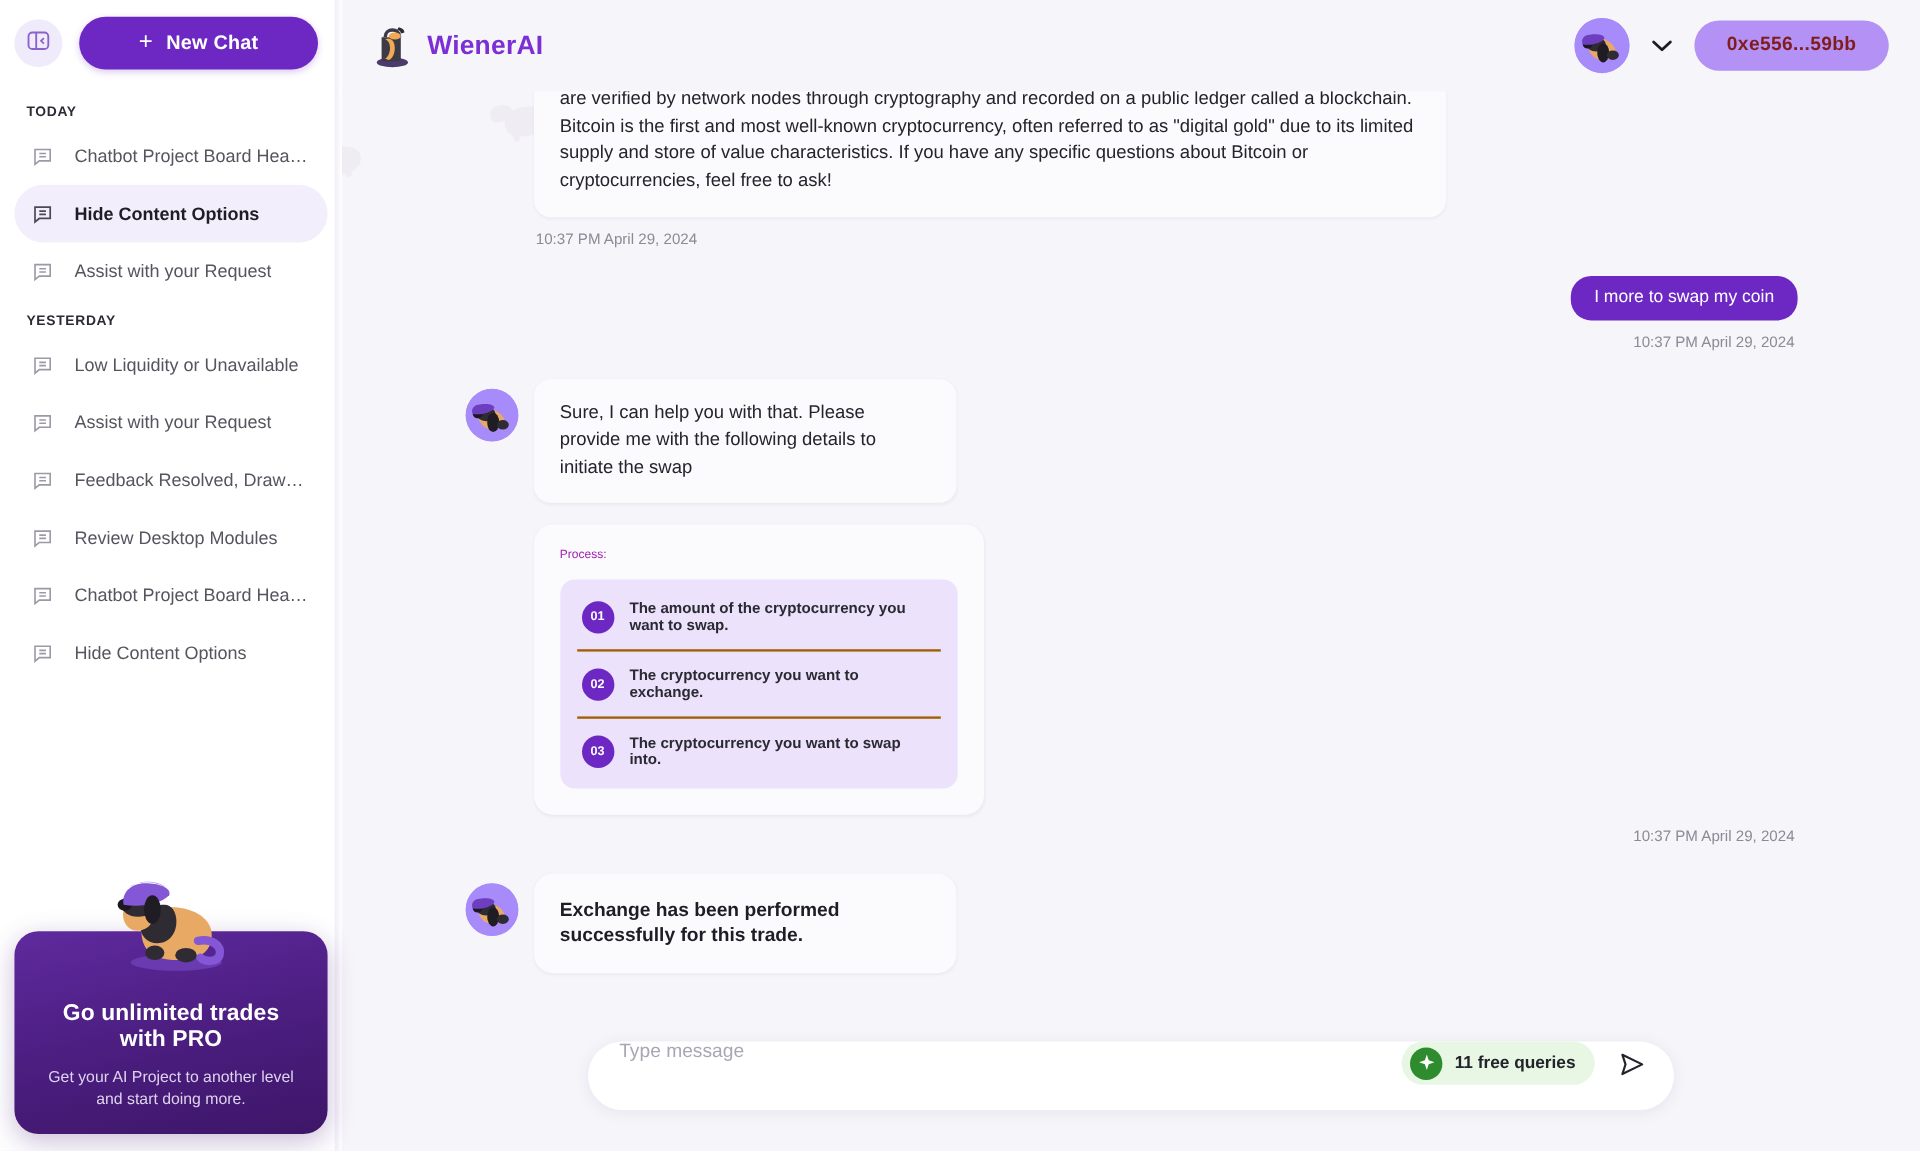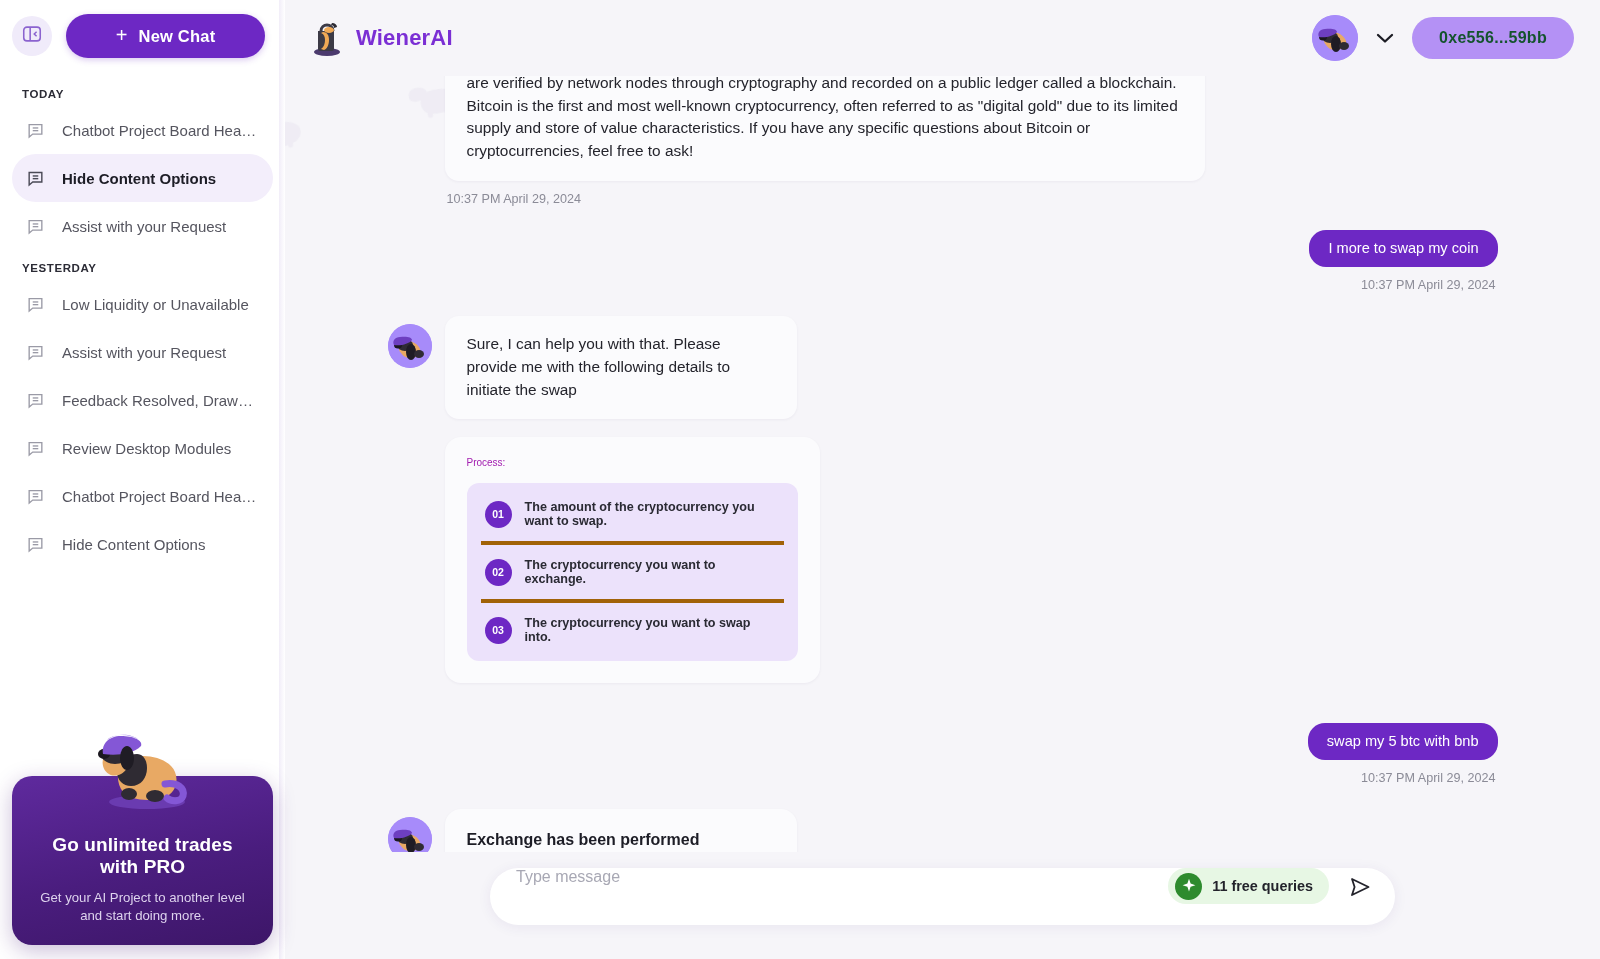--- a/index.html
+++ b/index.html
@@ -114,21 +114,21 @@
   .brand-name { color: #7b2fd4; font-size: 22px; font-weight: bold; letter-spacing: 0.2px; }
   .topbar-right { margin-left: auto; display: flex; align-items: center; gap: 14px; }
   .avatar-btn {
     width: 46px; height: 46px; border-radius: 50%;
     background: #a78bfa; overflow: hidden; cursor: pointer;
     display: flex; align-items: flex-end; justify-content: center;
   }
   .chev-btn { cursor: pointer; padding: 4px; display: flex; }
   .wallet-pill {
     height: 42px; padding: 16px 27px; border-radius: 21px;
-    background: #b491f5; color: #14532d;
+    background: #b491f5; color: #7f1d1d;
     font-weight: bold; font-size: 16px; letter-spacing: 0.3px;
     display: flex; align-items: center; cursor: pointer;
   }
 
   
   .chat-area {
     position: relative; z-index: 2;
     flex: 1 1 auto; overflow: hidden;
     padding: 0 26px 0 26px;
   }
@@ -177,21 +177,21 @@
     box-shadow: 0 1px 3px rgba(40,20,80,0.05);
   }
   .process-title { font-size: 10px; color: #a21caf; margin-bottom: 15px; }
   .process-list {
     background: #ece2fb; border-radius: 12px;
     padding: 4px 14px 4px 14px;
   }
   .process-item {
     display: flex; align-items: center; gap: 13px;
     padding: 13px 4px;
-    border-bottom: 4px solid #a16207;
+    border-bottom: 2px solid #a16207;
   }
   .process-item:last-child { border-bottom: none; }
   .pnum {
     flex: 0 0 27px; width: 27px; height: 27px; border-radius: 50%;
     background: #6d28c4; color: #fff;
     font-size: 10.5px; font-weight: bold;
     display: flex; align-items: center; justify-content: center;
   }
   .ptext { font-size: 12.6px; color: #2a2a33; font-weight: bold; }
 
@@ -498,23 +498,20 @@
                 </div>
                 <div class="process-item">
                   <span class="pnum">03</span>
                   <span class="ptext">The cryptocurrency you want to swap into.</span>
                 </div>
               </div>
             </div>
           </div>
         </div>
 
-        <div class="row right" style="margin-top:40px;">
-          <div class="bubble-user">swap my 5 btc with bnb</div>
-        </div>
         <div class="ts right">10:37 PM April 29, 2024</div>
 
         <div class="row left" style="margin-top:23px;">
           <div class="bot-avatar">
             <svg width="44" height="44" viewBox="0 0 44 44">
               <circle cx="22" cy="22" r="22" fill="#a78bfa"></circle>
               <path d="M13 29 C9 25 11 18 17 17 C23 16 30 20 32 25 C33 30 29 34 23 34 C18 34 15 32 13 29 Z" fill="#e8a964"></path>
               <ellipse cx="17" cy="21" rx="8" ry="6" fill="#2f2b33"></ellipse>
               <ellipse cx="10" cy="21" rx="4" ry="3.5" fill="#1b181f"></ellipse>
               <path d="M12 13 C7 13 4 17 6 21 C13 22 21 20 24 16 C24 13 18 12 12 13 Z" fill="#6d3fc0"></path>

